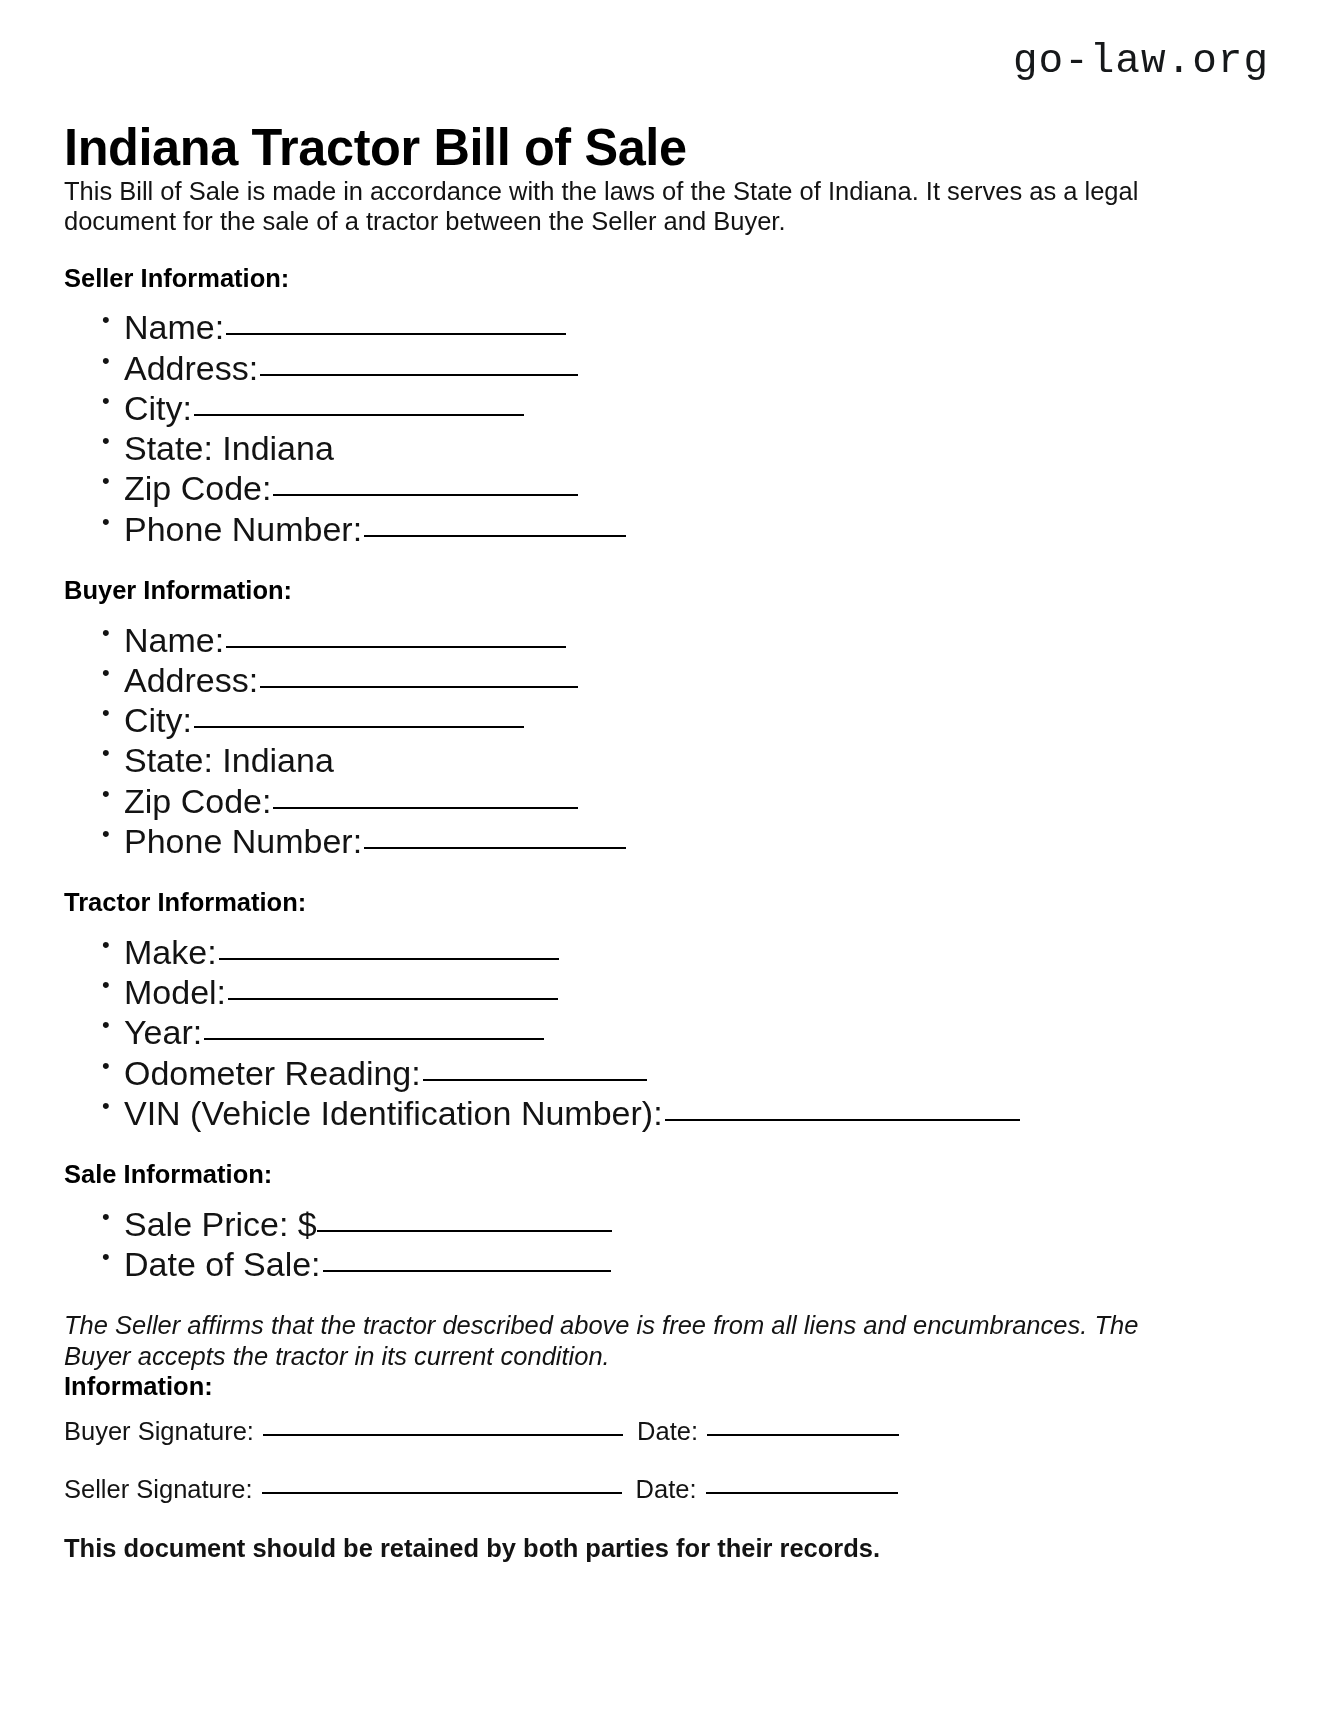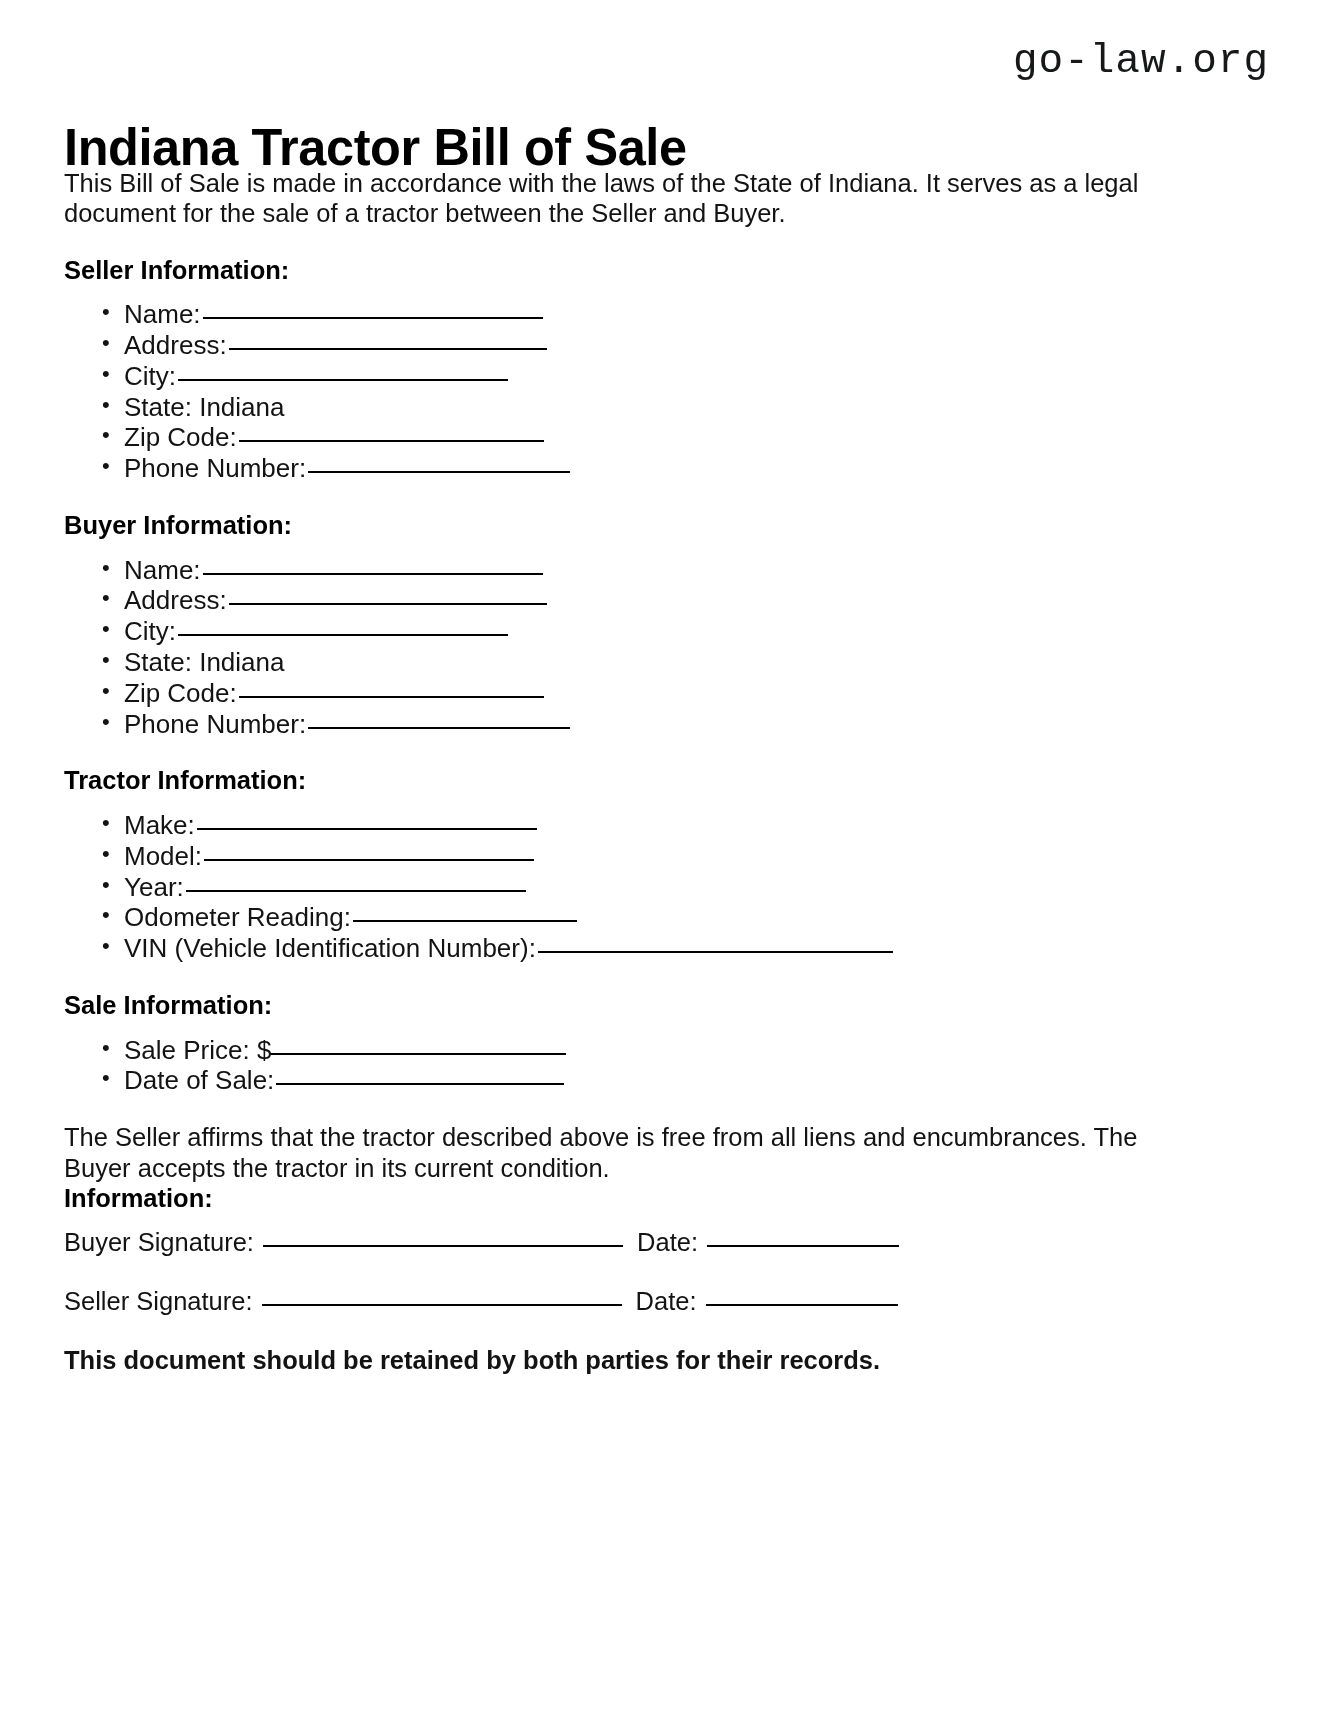--- a/index.html
+++ b/index.html
@@ -43,21 +43,21 @@
     font-weight: bold;
     letter-spacing: -0.4px;
     color: #000;
     white-space: nowrap;
     transform: scaleX(0.97);
     transform-origin: left top;
   }
   
   .content {
     position: absolute;
-    top: 168px;
+    top: 176px;
     left: 64px;
     width: 1110px;
   }
   p.para {
     margin: 0 0 0 0;
     font-size: 25.5px;
     line-height: 1.19;
     color: #131313;
     max-width: 1075px;
   }
@@ -69,21 +69,21 @@
     line-height: 1.2;
     color: #000000;
   }
   ul.fields {
     list-style: none;
     margin: 0 0 26px 0;
     padding: 0 0 0 38px;
   }
   ul.fields li {
     position: relative;
-    font-size: 26px;
+    font-size: 34px;
     line-height: 1.185;
     color: #131313;
     white-space: nowrap;
     padding-left: 22px;
   }
   ul.fields li::before {
     content: "\2022";
     position: absolute;
     left: 0;
     top: -1px;
@@ -104,21 +104,21 @@
   .sig-block { margin-top: 0; }
   .sig-row {
     font-size: 25.5px;
     line-height: 1.2;
     color: #131313;
     white-space: nowrap;
     margin-bottom: 28px;
   }
   .sig-row .lbl { }
   .sig-gap { display: inline-block; width: 14px; }
-  .affirm { margin-bottom: 28px; }
+  .affirm { margin-bottom: 28px; font-style: italic; }
   .closing { margin-top: 6px; font-weight: bold; }
 </style>
 </head>
 <body>
 
 <div class="page">
 
   <div class="brand">go-law.org</div>
 
   <h1 class="doc-title">Indiana Tractor Bill of Sale</h1>

